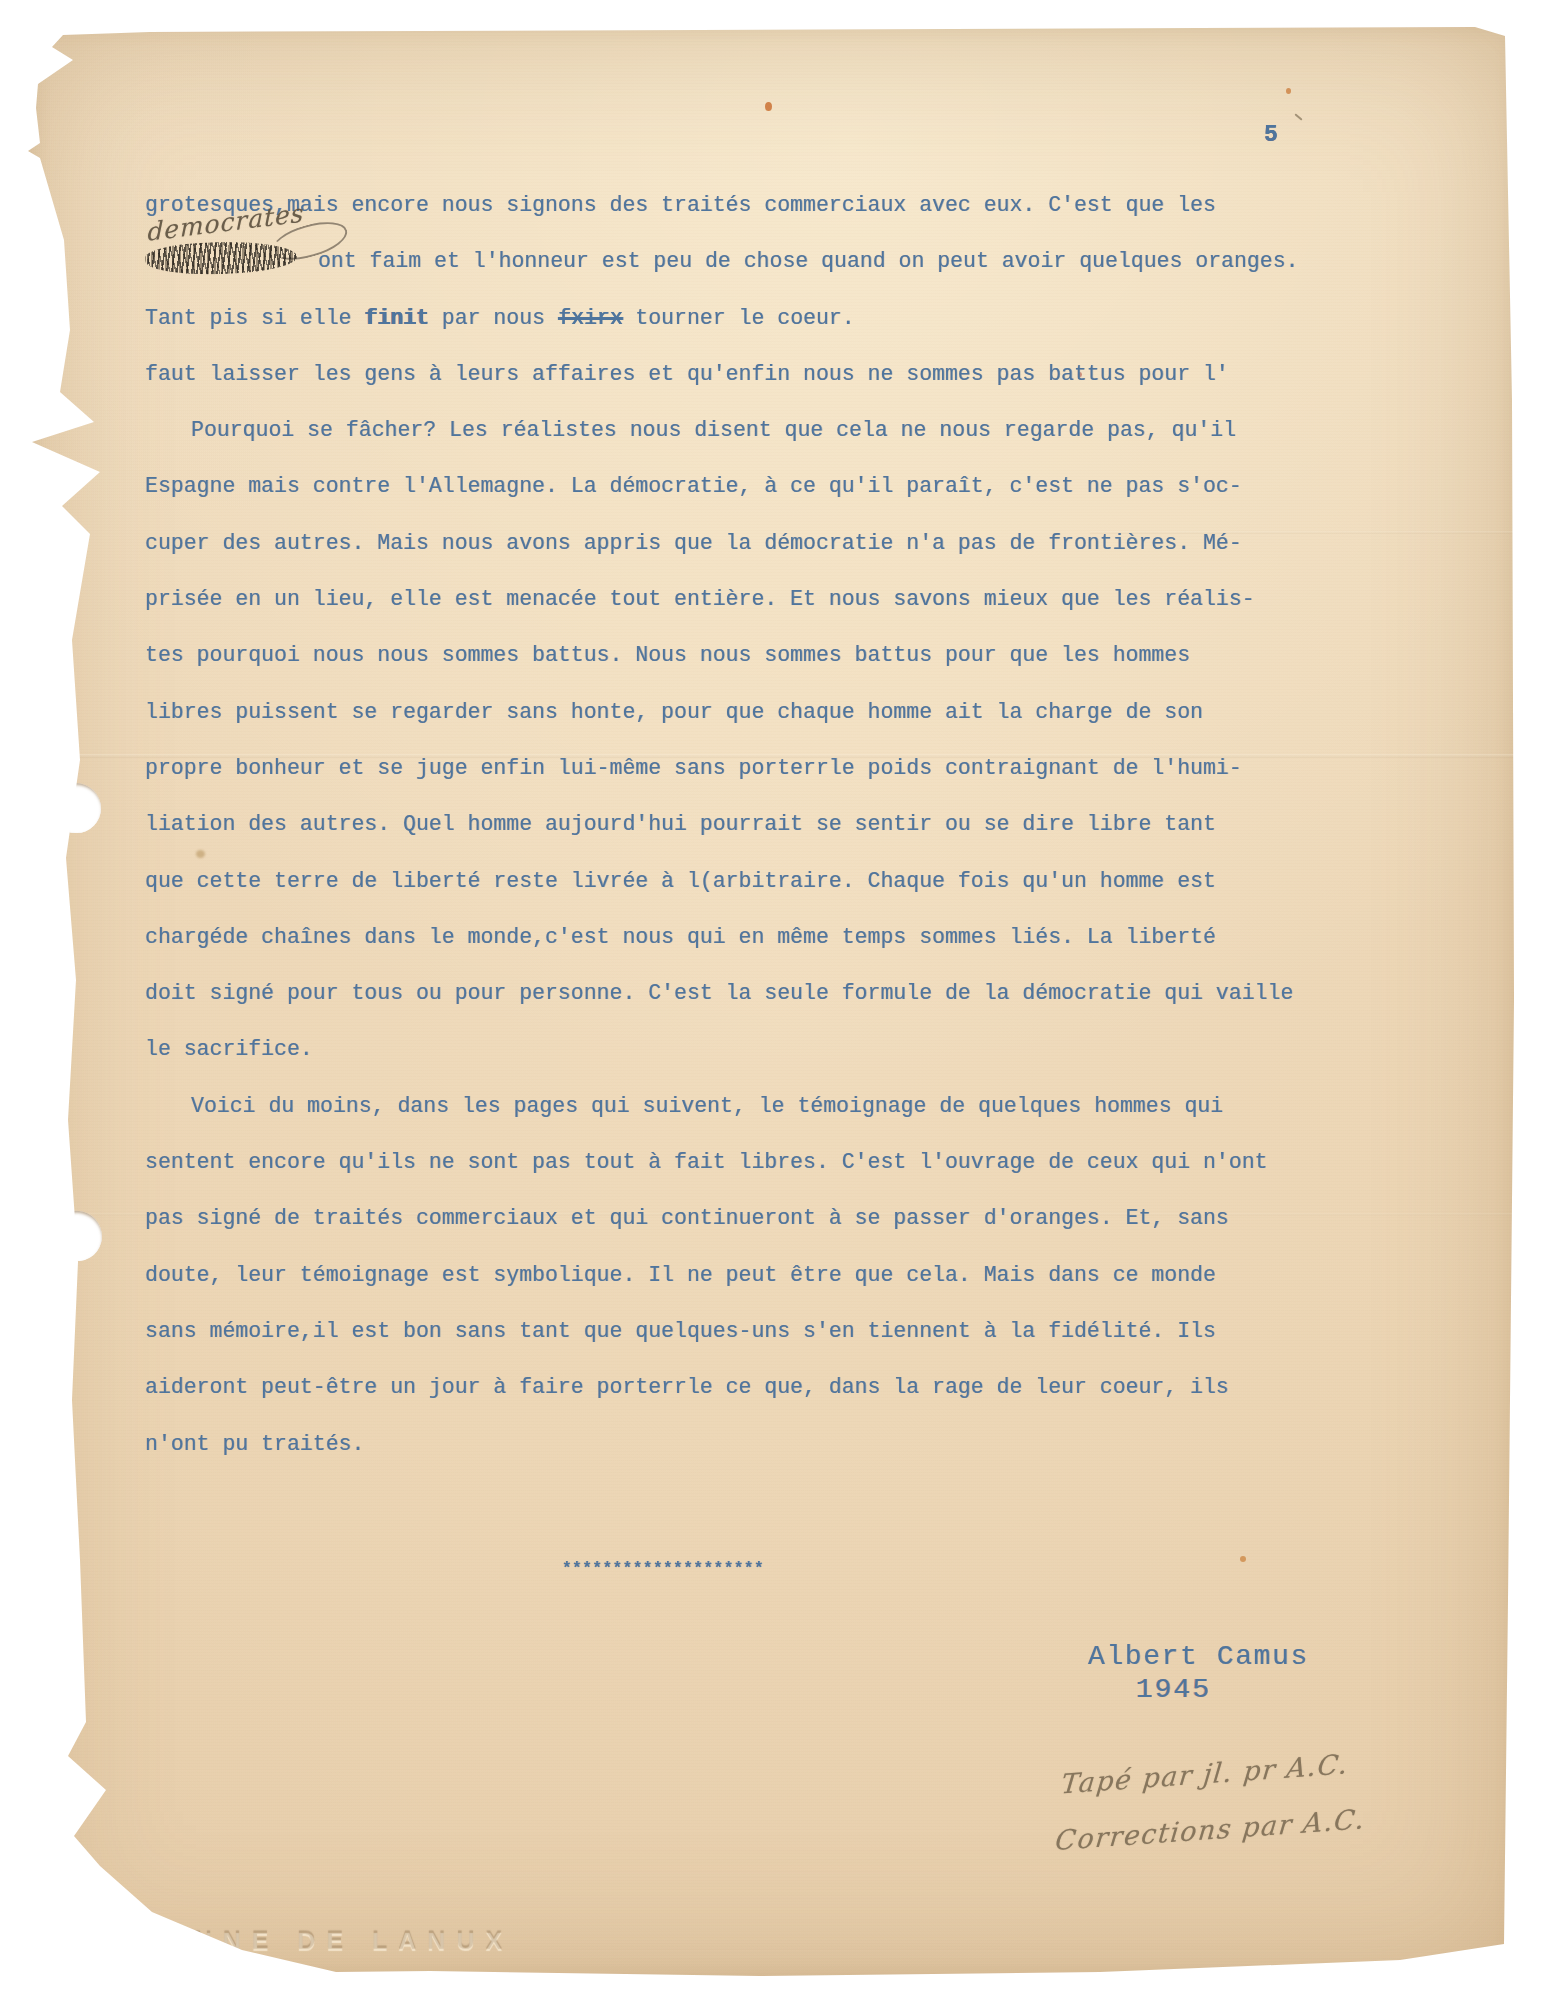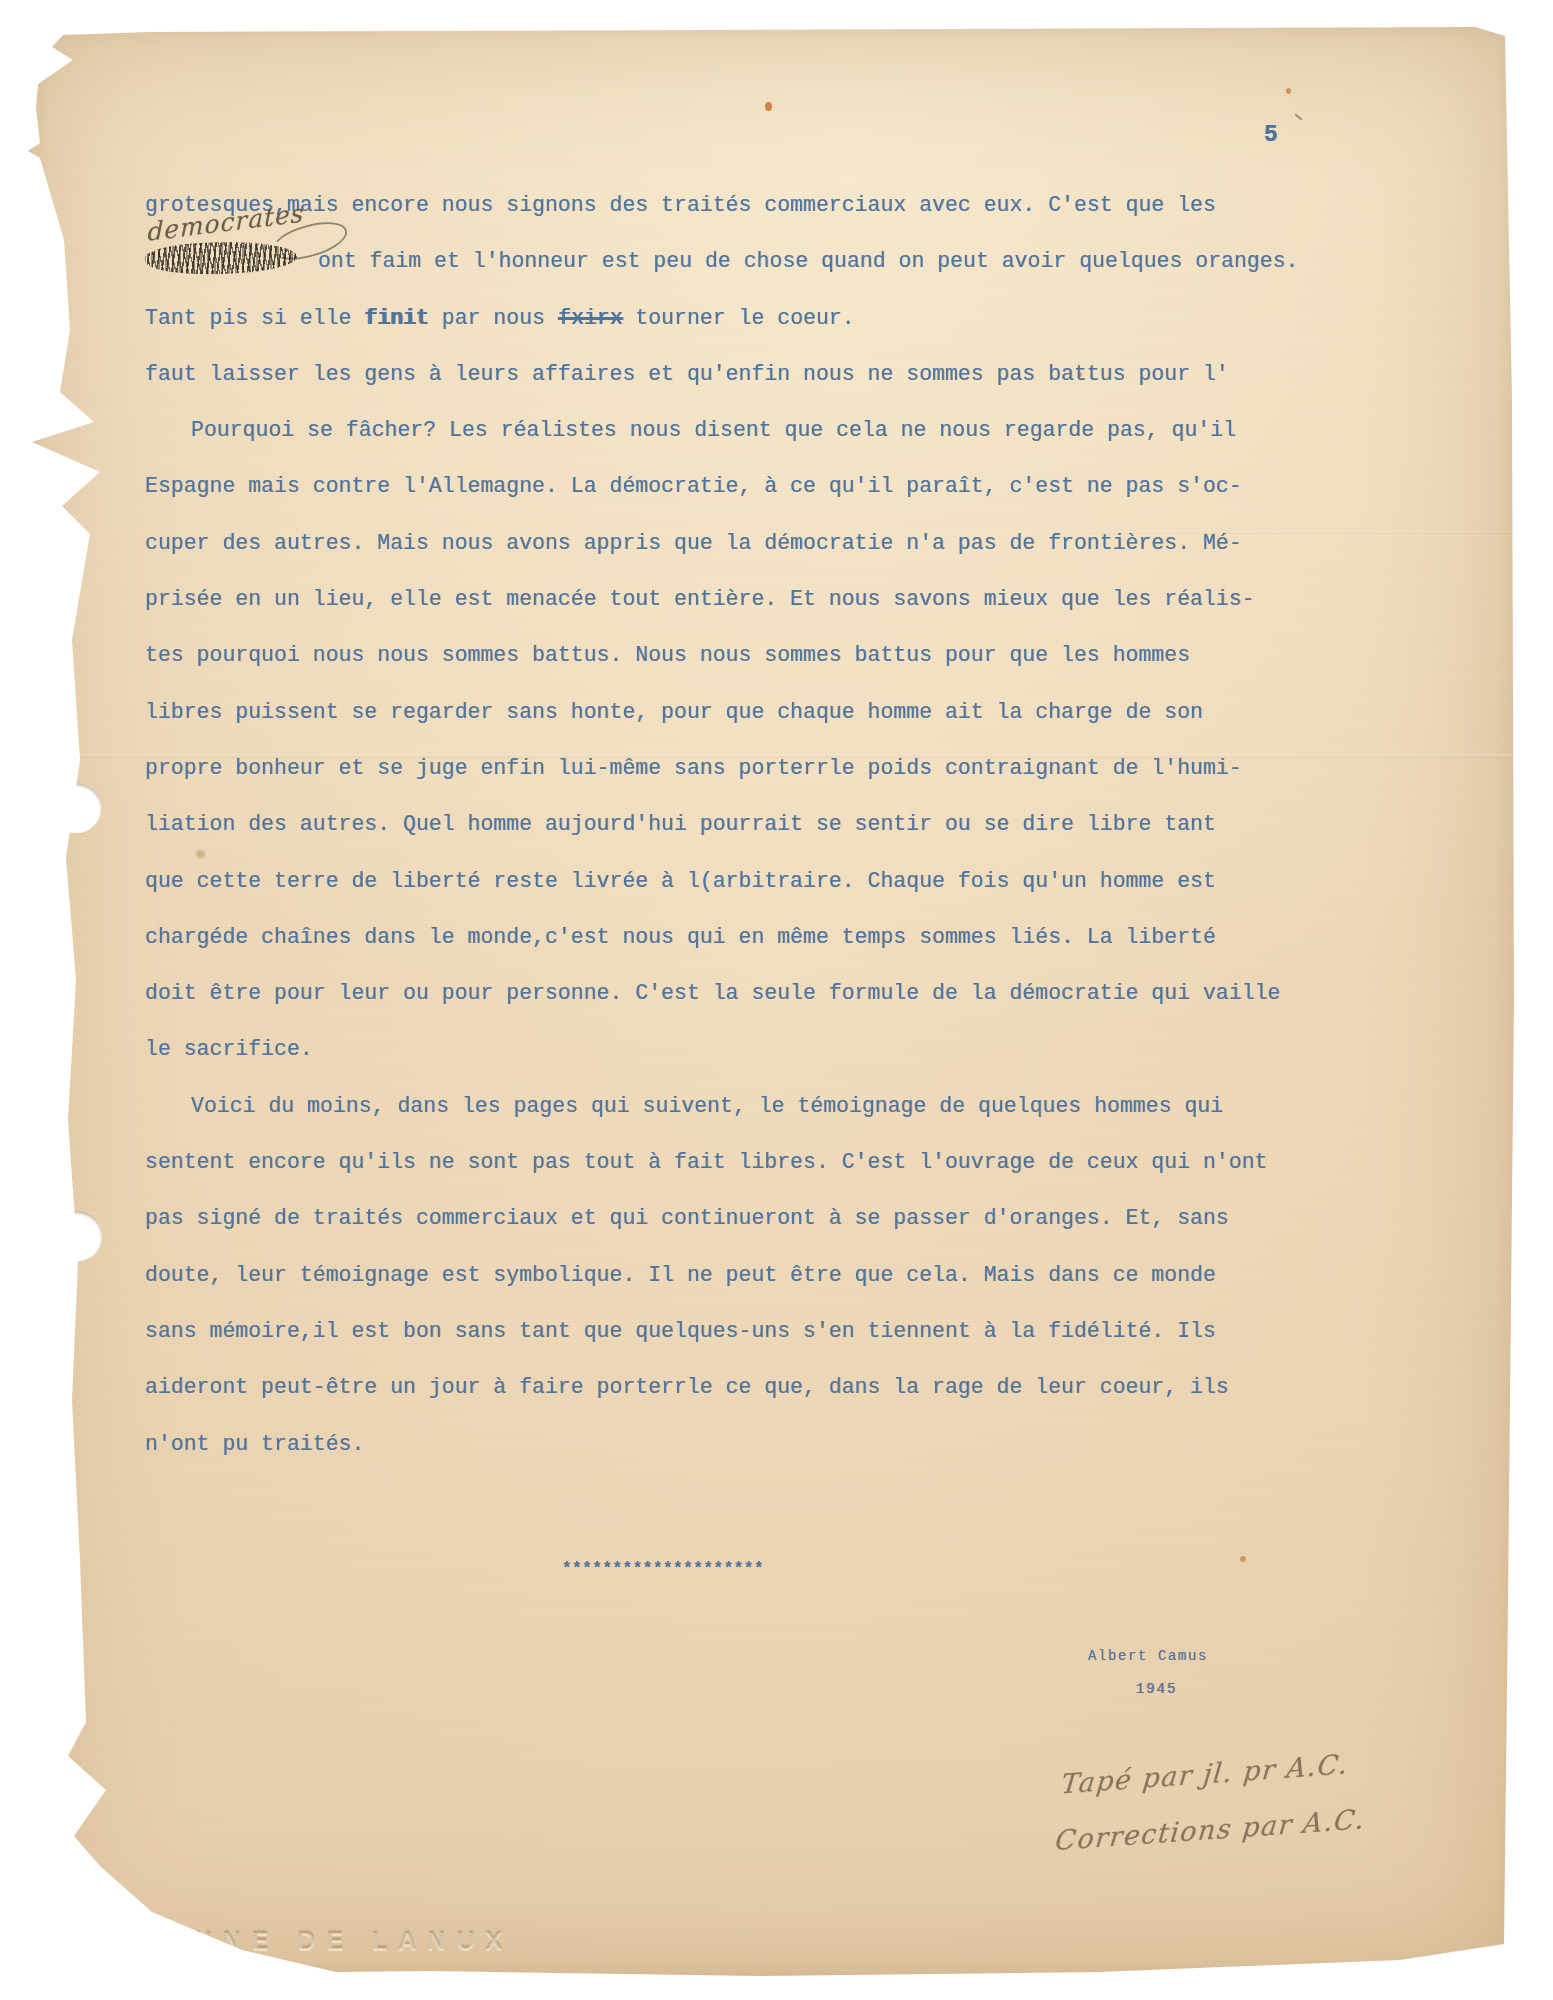--- a/index.html
+++ b/index.html
@@ -109,21 +109,21 @@
     text-shadow:0 0 1px rgba(92,80,62,0.4);
     white-space:nowrap;
   }
 
   .separator{
     position:absolute;left:534px;top:1536px;
     font-size:16px;letter-spacing:0.5px;font-weight:bold;
   }
   .signature{
     position:absolute;left:1060px;top:1616px;
-    font-size:14px;letter-spacing:1.6px;line-height:33px;
+    font-size:28px;letter-spacing:1.6px;line-height:33px;
   }
   .signature .year{margin-left:48px;letter-spacing:2px;
     text-shadow: 0.6px 0.3px 0.6px rgba(79,117,157,0.45), -0.8px 0.4px 0 rgba(171,74,80,0.45);}
 
   .pencil-notes{
     position:absolute;left:1030px;top:1718px;width:420px;
     font-family:"DejaVu Serif", serif;font-style:italic;
     font-size:27px;line-height:56px;letter-spacing:1.5px;
     color:rgba(122,106,83,0.8);
     transform:rotate(-4deg) skewX(-10deg);
@@ -175,21 +175,21 @@
     <div class="line indent">Pourquoi se fâcher? Les réalistes nous disent que cela ne nous regarde pas, qu'il</div>
     <div class="line">Espagne mais contre l'Allemagne. La démocratie, à ce qu'il paraît, c'est ne pas s'oc-</div>
     <div class="line">cuper des autres. Mais nous avons appris que la démocratie n'a pas de frontières. Mé-</div>
     <div class="line">prisée en un lieu, elle est menacée tout entière. Et nous savons mieux que les réalis-</div>
     <div class="line">tes pourquoi nous nous sommes battus. Nous nous sommes battus pour que les hommes</div>
     <div class="line">libres puissent se regarder sans honte, pour que chaque homme ait la charge de son</div>
     <div class="line">propre bonheur et se juge enfin lui-même sans porterrle poids contraignant de l'humi-</div>
     <div class="line">liation des autres. Quel homme aujourd'hui pourrait se sentir ou se dire libre tant</div>
     <div class="line">que cette terre de liberté reste livrée à l(arbitraire. Chaque fois qu'un homme est</div>
     <div class="line">chargéde chaînes dans le monde,c'est nous qui en même temps sommes liés. La liberté</div>
-    <div class="line">doit être pour leur ou pour personne. C'est la seule formule de la démocratie qui vaille</div>
+    <div class="line">doit signé pour tous ou pour personne. C'est la seule formule de la démocratie qui vaille</div>
     <div class="line">le sacrifice.</div>
     <div class="line indent">Voici du moins, dans les pages qui suivent, le témoignage de quelques hommes qui</div>
     <div class="line">sentent encore qu'ils ne sont pas tout à fait libres. C'est l'ouvrage de ceux qui n'ont</div>
     <div class="line">pas signé de traités commerciaux et qui continueront à se passer d'oranges. Et, sans</div>
     <div class="line">doute, leur témoignage est symbolique. Il ne peut être que cela. Mais dans ce monde</div>
     <div class="line">sans mémoire,il est bon sans tant que quelques-uns s'en tiennent à la fidélité. Ils</div>
     <div class="line">aideront peut-être un jour à faire porterrle ce que, dans la rage de leur coeur, ils</div>
     <div class="line">n'ont pu traités.</div>
   </div>
 

